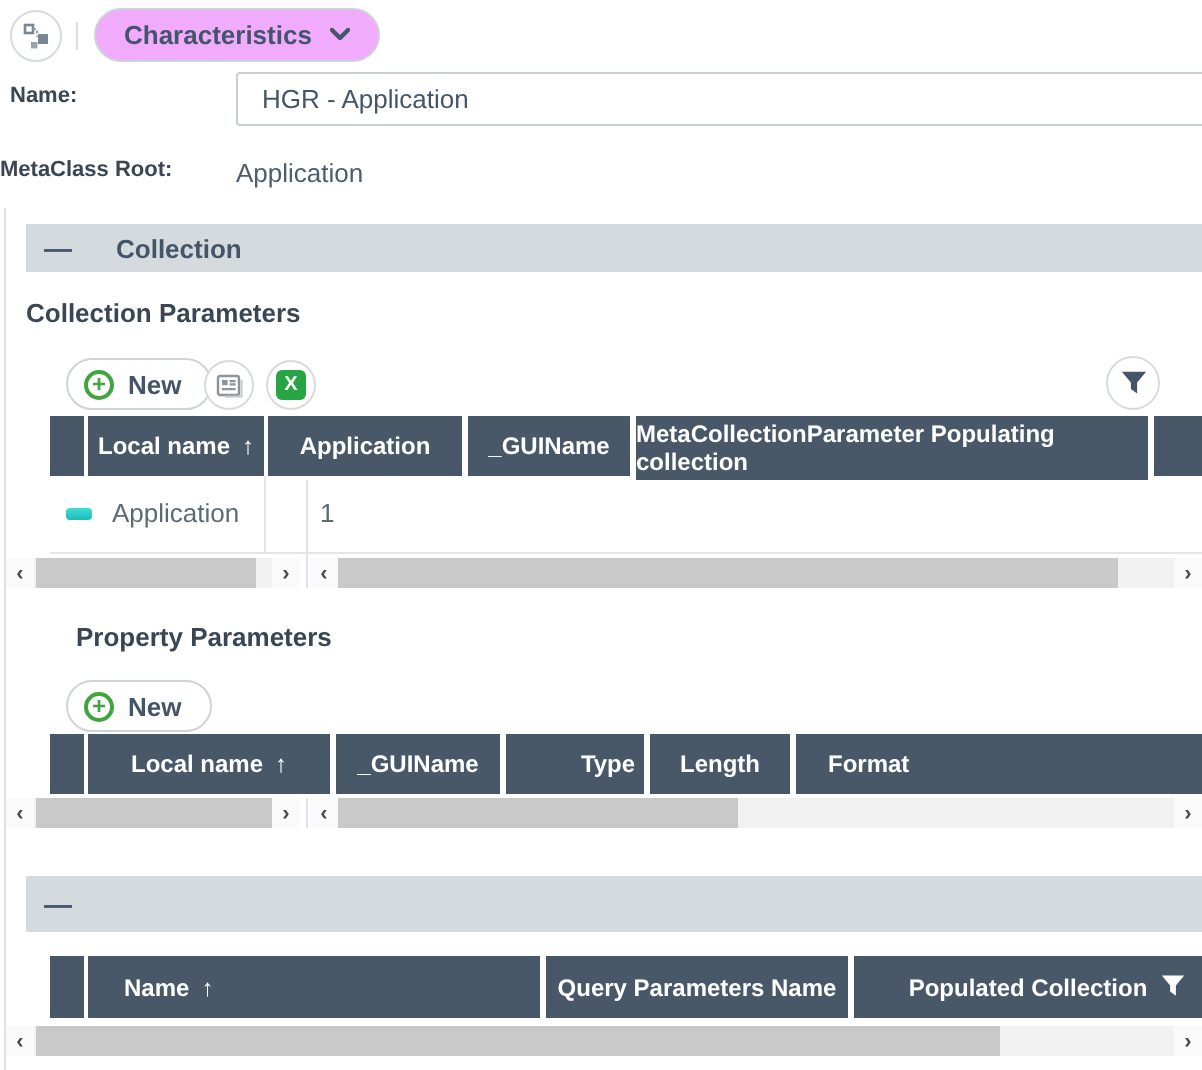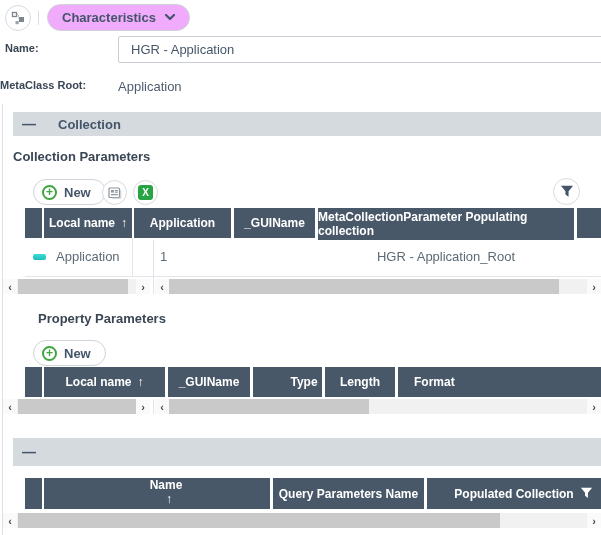--- a/index.html
+++ b/index.html
@@ -142,21 +142,20 @@
     </div>
     <div class="th" style="left:552px;width:24px;height:30px;"></div>
   </div>
 
   <div class="abs" style="left:25px;top:238px;width:576px;height:39px;border-bottom:1px solid #e2e5e9;box-sizing:border-box;">
     <div class="abs" style="left:8px;top:16px;width:13px;height:6px;border-radius:2px;
          background:linear-gradient(#3edcd6,#1fbdb9);"></div>
     <div class="abs row-text" style="left:31px;top:11px;">Application</div>
     <div class="abs cell-line" style="left:107px;top:0;width:1px;height:38px;"></div>
     <div class="abs row-text" style="left:135px;top:11px;">1</div>
-    <div class="abs row-text" style="left:293px;top:11px;width:256px;text-align:center;">HGR - Application_Root</div>
   </div>
   <div class="abs pane-split" style="left:153px;top:240px;width:1px;height:54px;"></div>
 
   <div class="hscroll" style="left:3px;top:279px;width:147px;">
     <span class="sarrow l">‹</span>
     <div class="sthumb" style="left:15px;width:110px;"></div>
     <span class="sarrow r">›</span>
   </div>
   <div class="hscroll" style="left:155px;top:279px;width:446px;">
     <span class="sarrow l">‹</span>
@@ -204,21 +203,21 @@
     <span class="sarrow r">›</span>
   </div>
   <div class="abs pane-split" style="left:153px;top:399px;width:1px;height:15px;"></div>
 
   <div class="section-bar" style="top:438px;height:28px;">
     <span class="section-minus">—</span>
   </div>
 
   <div class="abs" style="left:25px;top:478px;width:576px;height:31px;">
     <div class="th" style="left:0;width:17px;height:31px;"></div>
-    <div class="th left-al" style="left:19px;width:226px;height:31px;flex-direction:column;">
+    <div class="th left-al" style="left:19px;width:226px;height:31px;">
       <span>Name</span>
         <span class="sort-arrow">↑</span>
     </div>
     <div class="th" style="left:402px;width:174px;height:31px;">
       <span>Populated Collection</span>
       <span style="position:absolute;right:8px;top:9px;display:flex;">
         <svg width="13" height="12" viewBox="0 0 16 15">
           <path d="M1 1h14l-5.2 6.2v6.4L6.2 11V7.2Z" fill="#ffffff"></path>
         </svg>
       </span>

